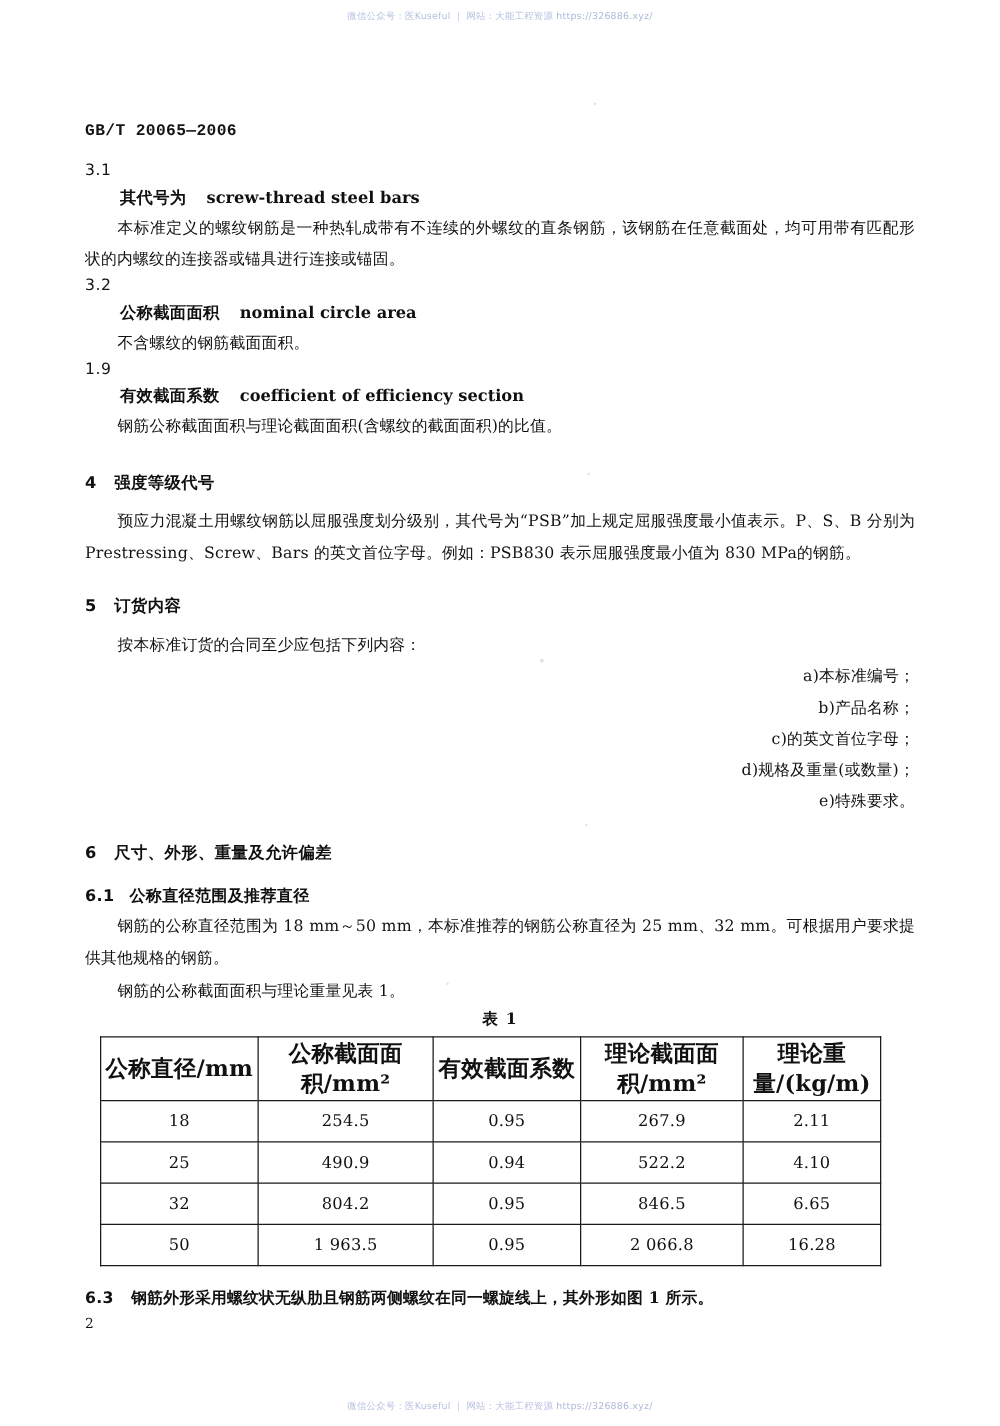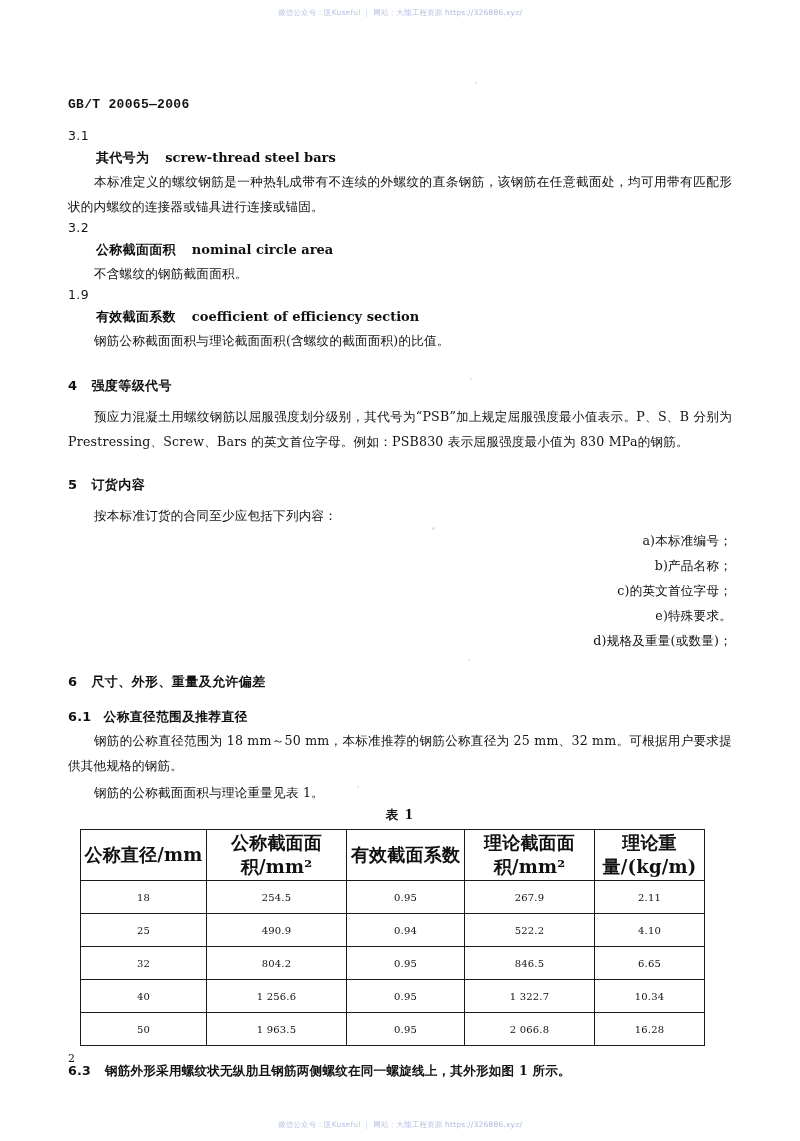--- a/index.html
+++ b/index.html
@@ -140,21 +140,21 @@
   }
   table.data {
     border-collapse: collapse;
     width: 624px;
     margin: 5px 0 0 12px;
     table-layout: fixed;
   }
   table.data th, table.data td {
     border: 1px solid #1b1b1b;
     text-align: center;
-    font-size: 10px;
+    font-size: 13px;
     font-family: "DejaVu Serif", "Liberation Serif", serif;
     letter-spacing: .2px;
     color: #111;
   }
   table.data th {
     height: 30px;
     font-weight: bold;
     font-size: 18px;
   }
   table.data td {
@@ -216,22 +216,22 @@
     <div class="para indent" style="margin-top:9px;">预应力混凝土用螺纹钢筋以屈服强度划分级别，其代号为“PSB”加上规定屈服强度最小值表示。P、S、B 分别为 Prestressing、Screw、Bars 的英文首位字母。例如：PSB830 表示屈服强度最小值为 830 MPa的钢筋。</div>
 
     <div class="heading" style="margin-top:22px;">
       <span class="hn">5</span><span>订货内容</span>
     </div>
     <div class="para indent" style="margin-top:9px;">按本标准订货的合同至少应包括下列内容：</div>
     <ul class="list">
       <li><span class="marker">a)</span><span>本标准编号；</span></li>
       <li><span class="marker">b)</span><span>产品名称；</span></li>
       <li><span class="marker">c)</span><span>的英文首位字母；</span></li>
+      <li><span class="marker">d)</span><span>规格及重量(或数量)；</span></li>
       <li><span class="marker">e)</span><span>特殊要求。</span></li>
-      <li><span class="marker">d)</span><span>规格及重量(或数量)；</span></li>
     </ul>
 
     <div class="heading" style="margin-top:20px;">
       <span class="hn">6</span><span>尺寸、外形、重量及允许偏差</span>
     </div>
 
     <div class="sub-heading" style="margin-top:18px;">
       <span class="hn">6.1</span><span>公称直径范围及推荐直径</span>
     </div>
     <div class="para indent" style="margin-top:2px;">钢筋的公称直径范围为 18 mm～50 mm，本标准推荐的钢筋公称直径为 25 mm、32 mm。可根据用户要求提供其他规格的钢筋。</div>
@@ -272,27 +272,20 @@
           <td>4.10</td>
         </tr>
         <tr>
           <td>32</td>
           <td>804.2</td>
           <td>0.95</td>
           <td>846.5</td>
           <td>6.65</td>
         </tr>
         <tr>
-          <td>40</td>
-          <td>1 256.6</td>
-          <td>0.95</td>
-          <td>1 322.7</td>
-          <td>10.34</td>
-        </tr>
-        <tr>
           <td>50</td>
           <td>1 963.5</td>
           <td>0.95</td>
           <td>2 066.8</td>
           <td>16.28</td>
         </tr>
       </tbody>
     </table>
 
     <div class="para" style="margin-top:12px;">

